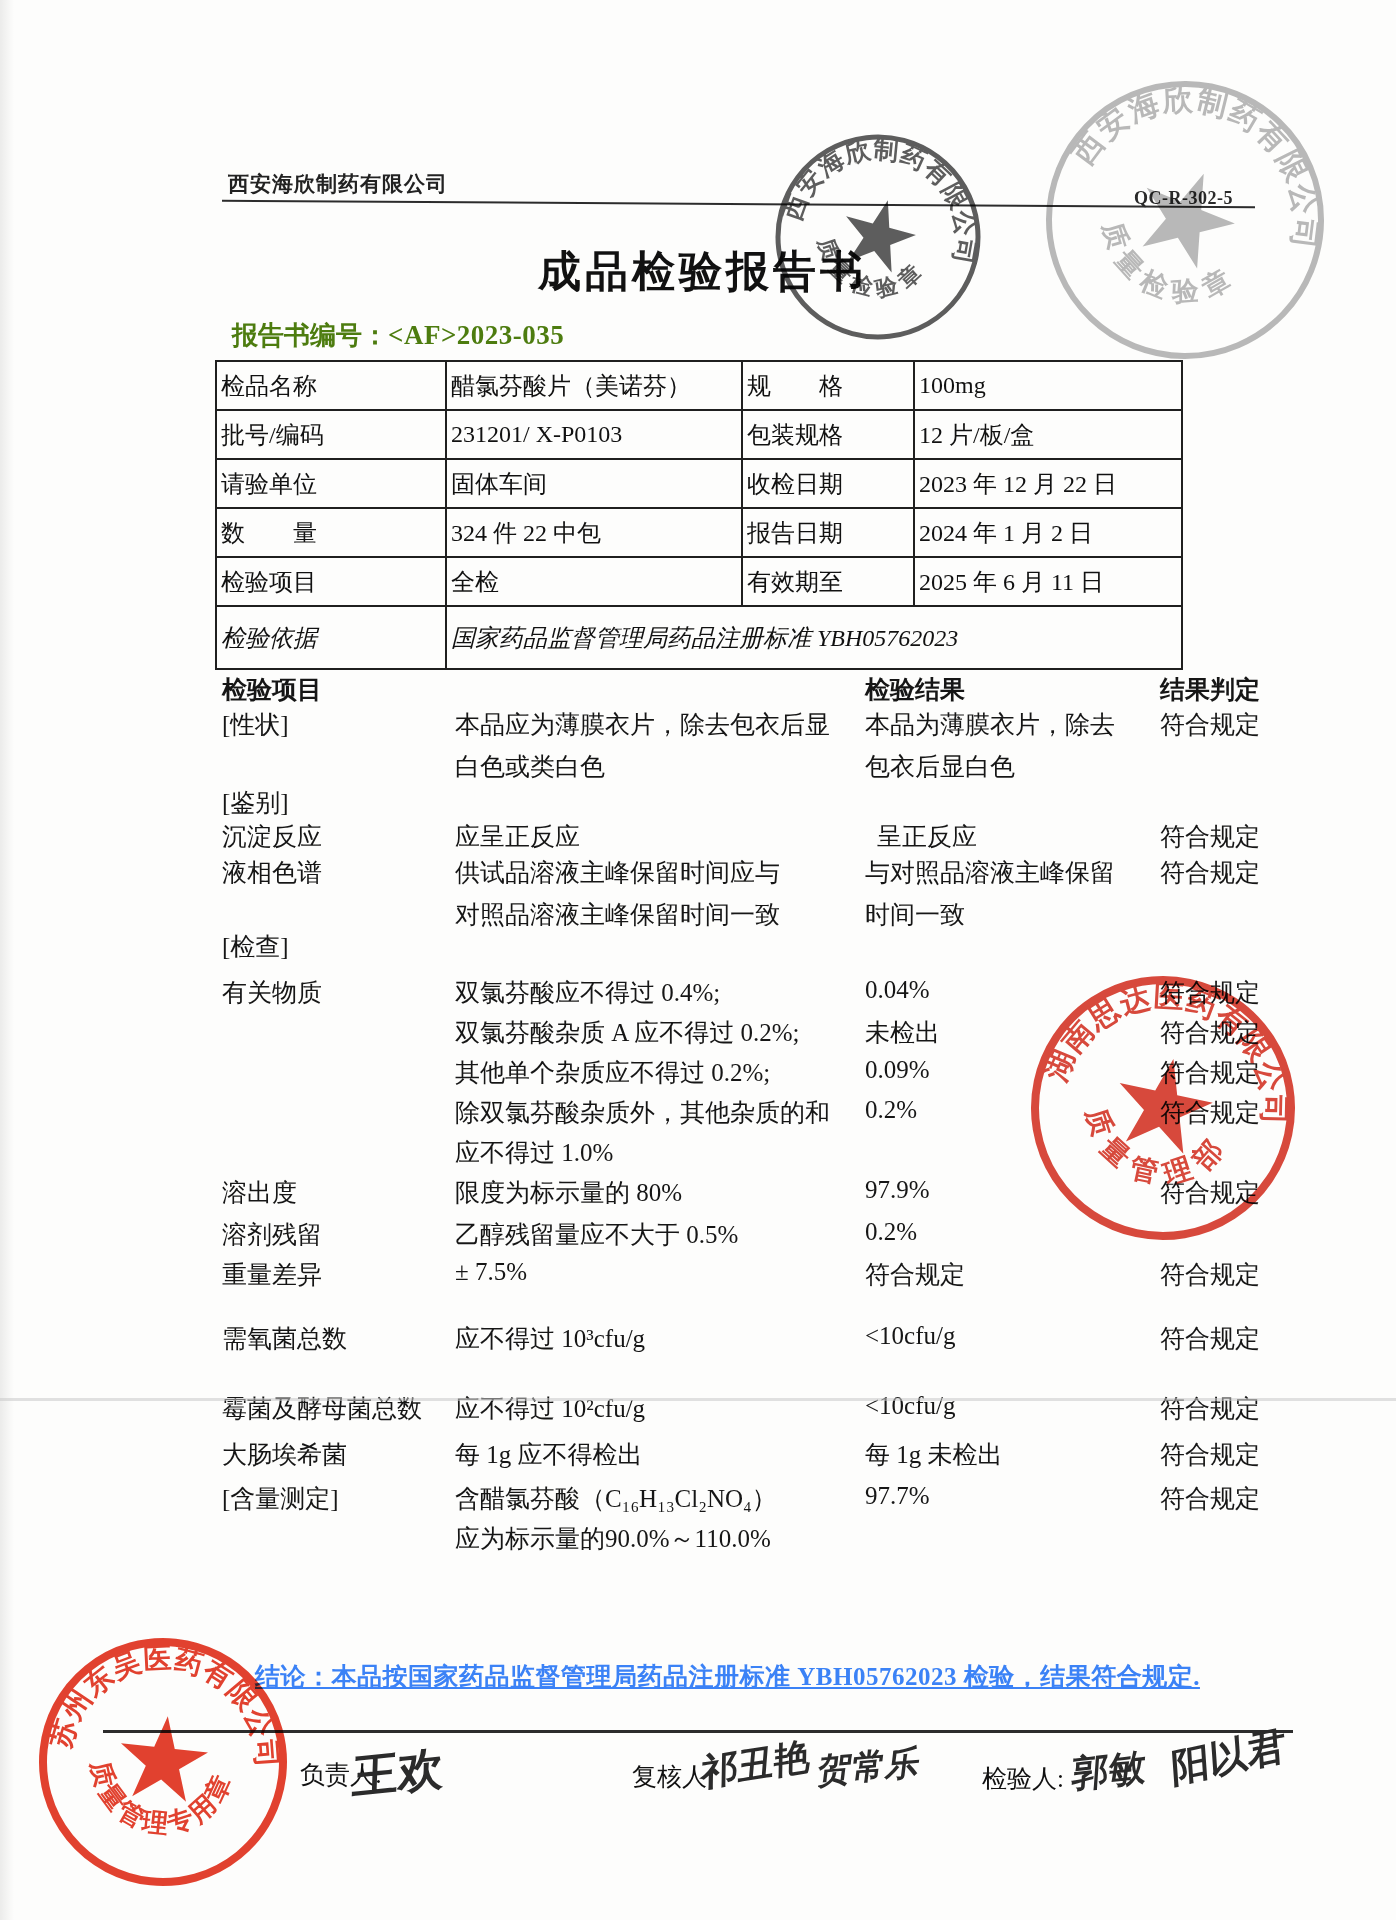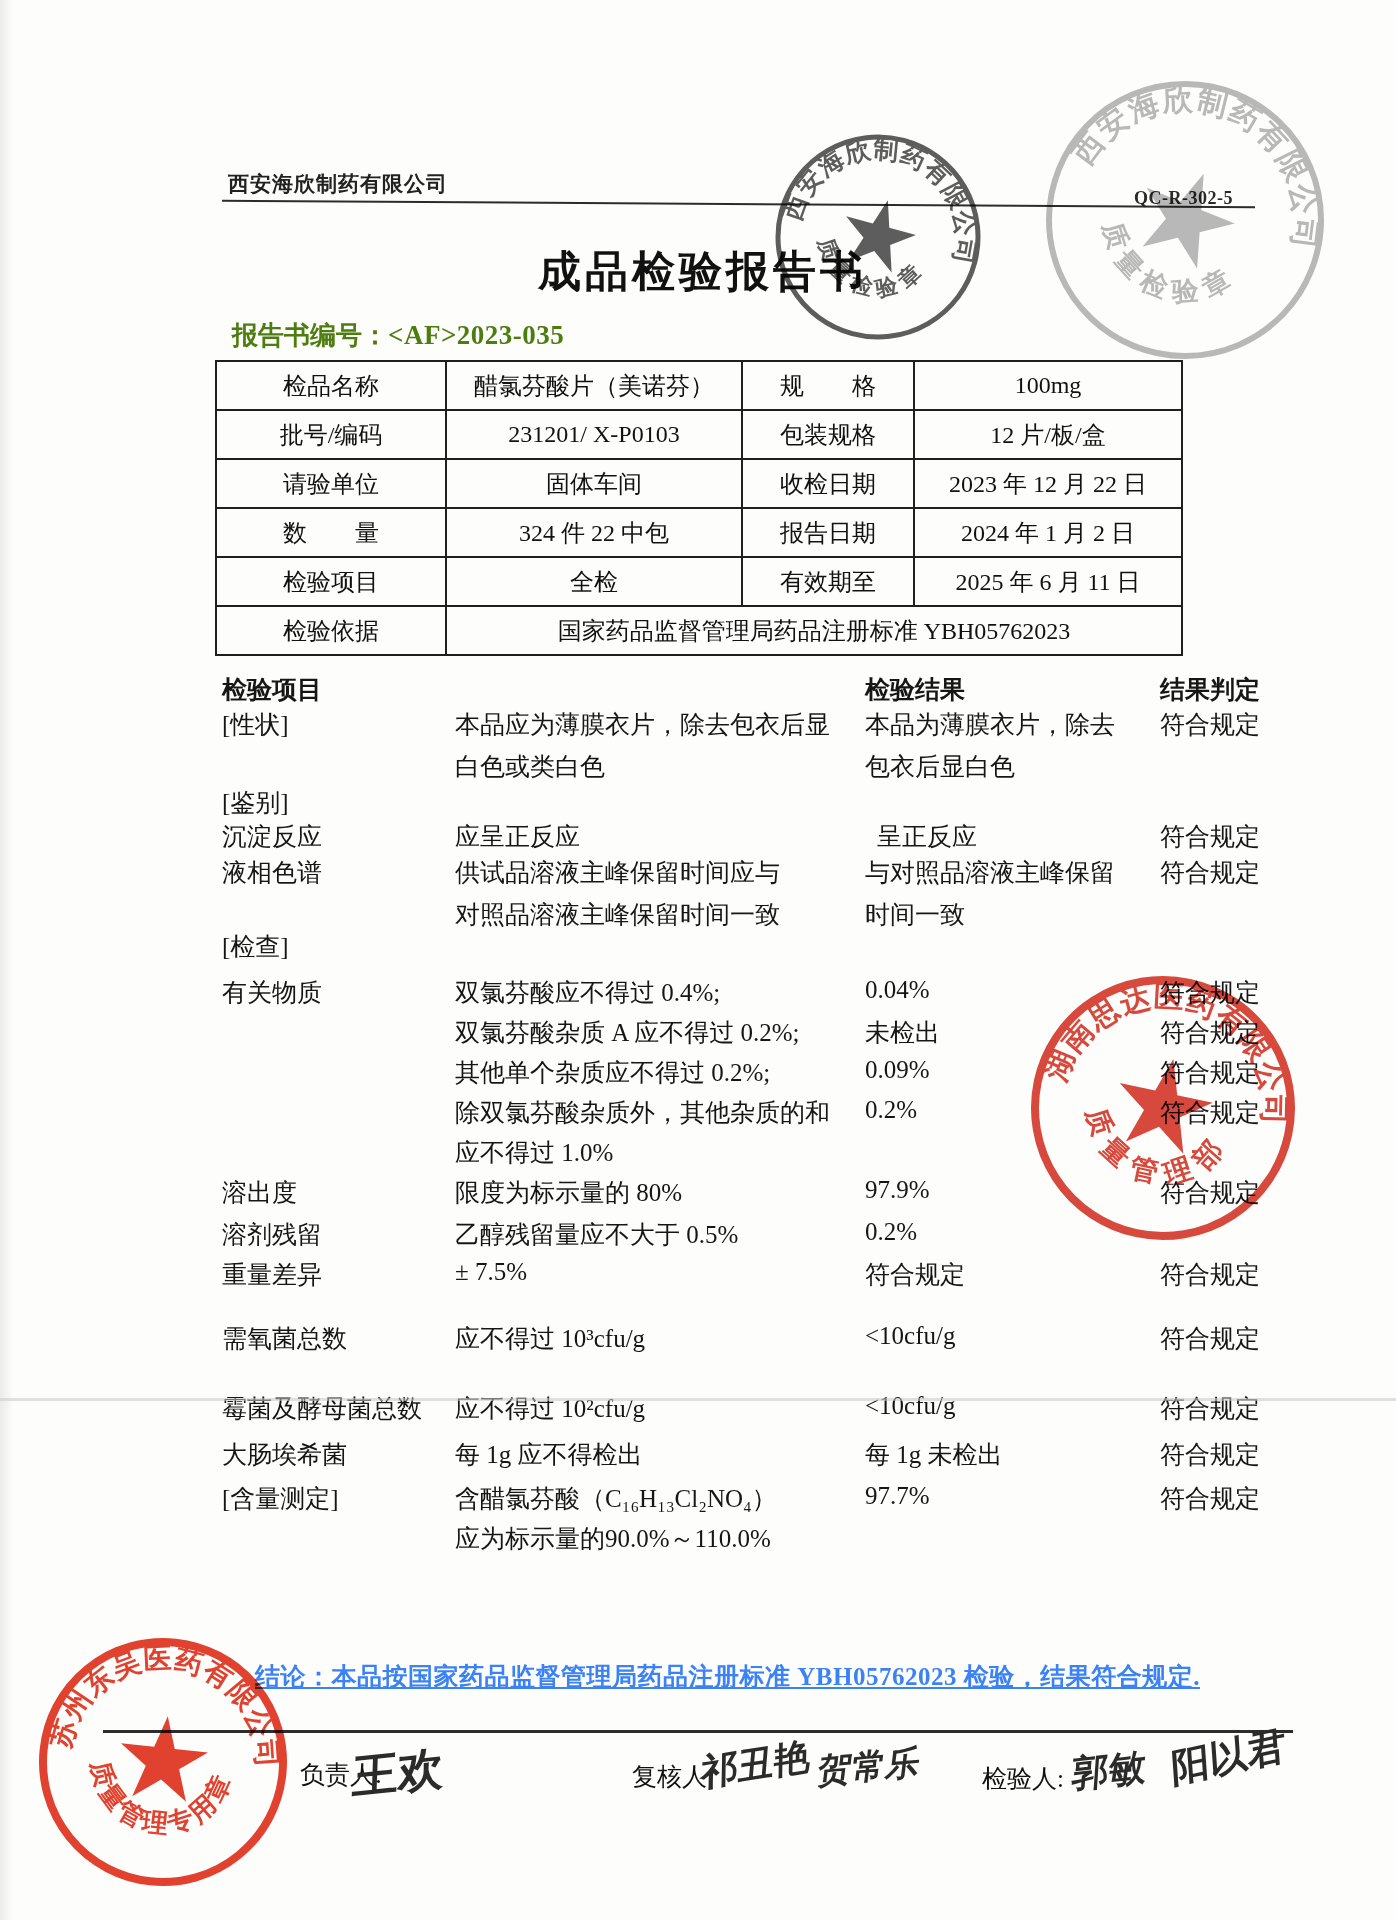--- a/index.html
+++ b/index.html
@@ -8,24 +8,24 @@
   .page::before{content:"";position:absolute;left:0;top:0;width:14px;height:100%;
         background:linear-gradient(to right,rgba(0,0,0,.07),rgba(0,0,0,0));pointer-events:none;}
   .abs{position:absolute;white-space:nowrap;}
   .company{font-size:21px;font-weight:600;letter-spacing:1px;color:#222;}
   .hline{position:absolute;background:#2c2c2c;height:2px;}
   .doccode{font-size:18px;font-weight:600;color:#2a2a2a;letter-spacing:.5px;}
   .title{font-size:43px;font-weight:700;letter-spacing:4px;color:#111;}
   .repno{font-size:26px;font-weight:600;color:#4d7c0f;}
   .repno .num{font-size:27px;letter-spacing:.5px;}
   table.info{position:absolute;left:215px;top:360px;width:966px;border-collapse:collapse;table-layout:fixed;}
-  table.info td{border:2px solid #1f1f1f;text-align:center;vertical-align:middle;
+  table.info td{border:2px solid #1f1f1f;text-align:left;vertical-align:middle;
         font-size:24px;color:#111;padding:0 4px;overflow:hidden;}
   table.info tr{height:49px;}
-  table.info tr.basis{height:49px;}
+  table.info tr.basis{height:63px;font-style:italic;}
   .rwrap{position:absolute;left:222px;top:672px;width:1080px;height:880px;}
   .rline{position:absolute;left:0;width:100%;height:34px;}
   .rline span{position:absolute;top:0;font-size:25px;color:#161616;white-space:nowrap;}
   .c-item{left:0;width:235px;}
   .c-std{left:233px;width:415px;}
   .c-res{left:643px;width:295px;}
   .c-judge{left:938px;width:175px;}
   .conc{font-size:25px;font-weight:600;letter-spacing:.5px;color:#3b82f6;text-decoration:underline;}
   .siglabel{font-size:25px;font-weight:400;color:#111;}
   .hand{font-family:"DejaVu Sans","Liberation Sans",sans-serif;color:#2b2b2b;font-weight:600;}

